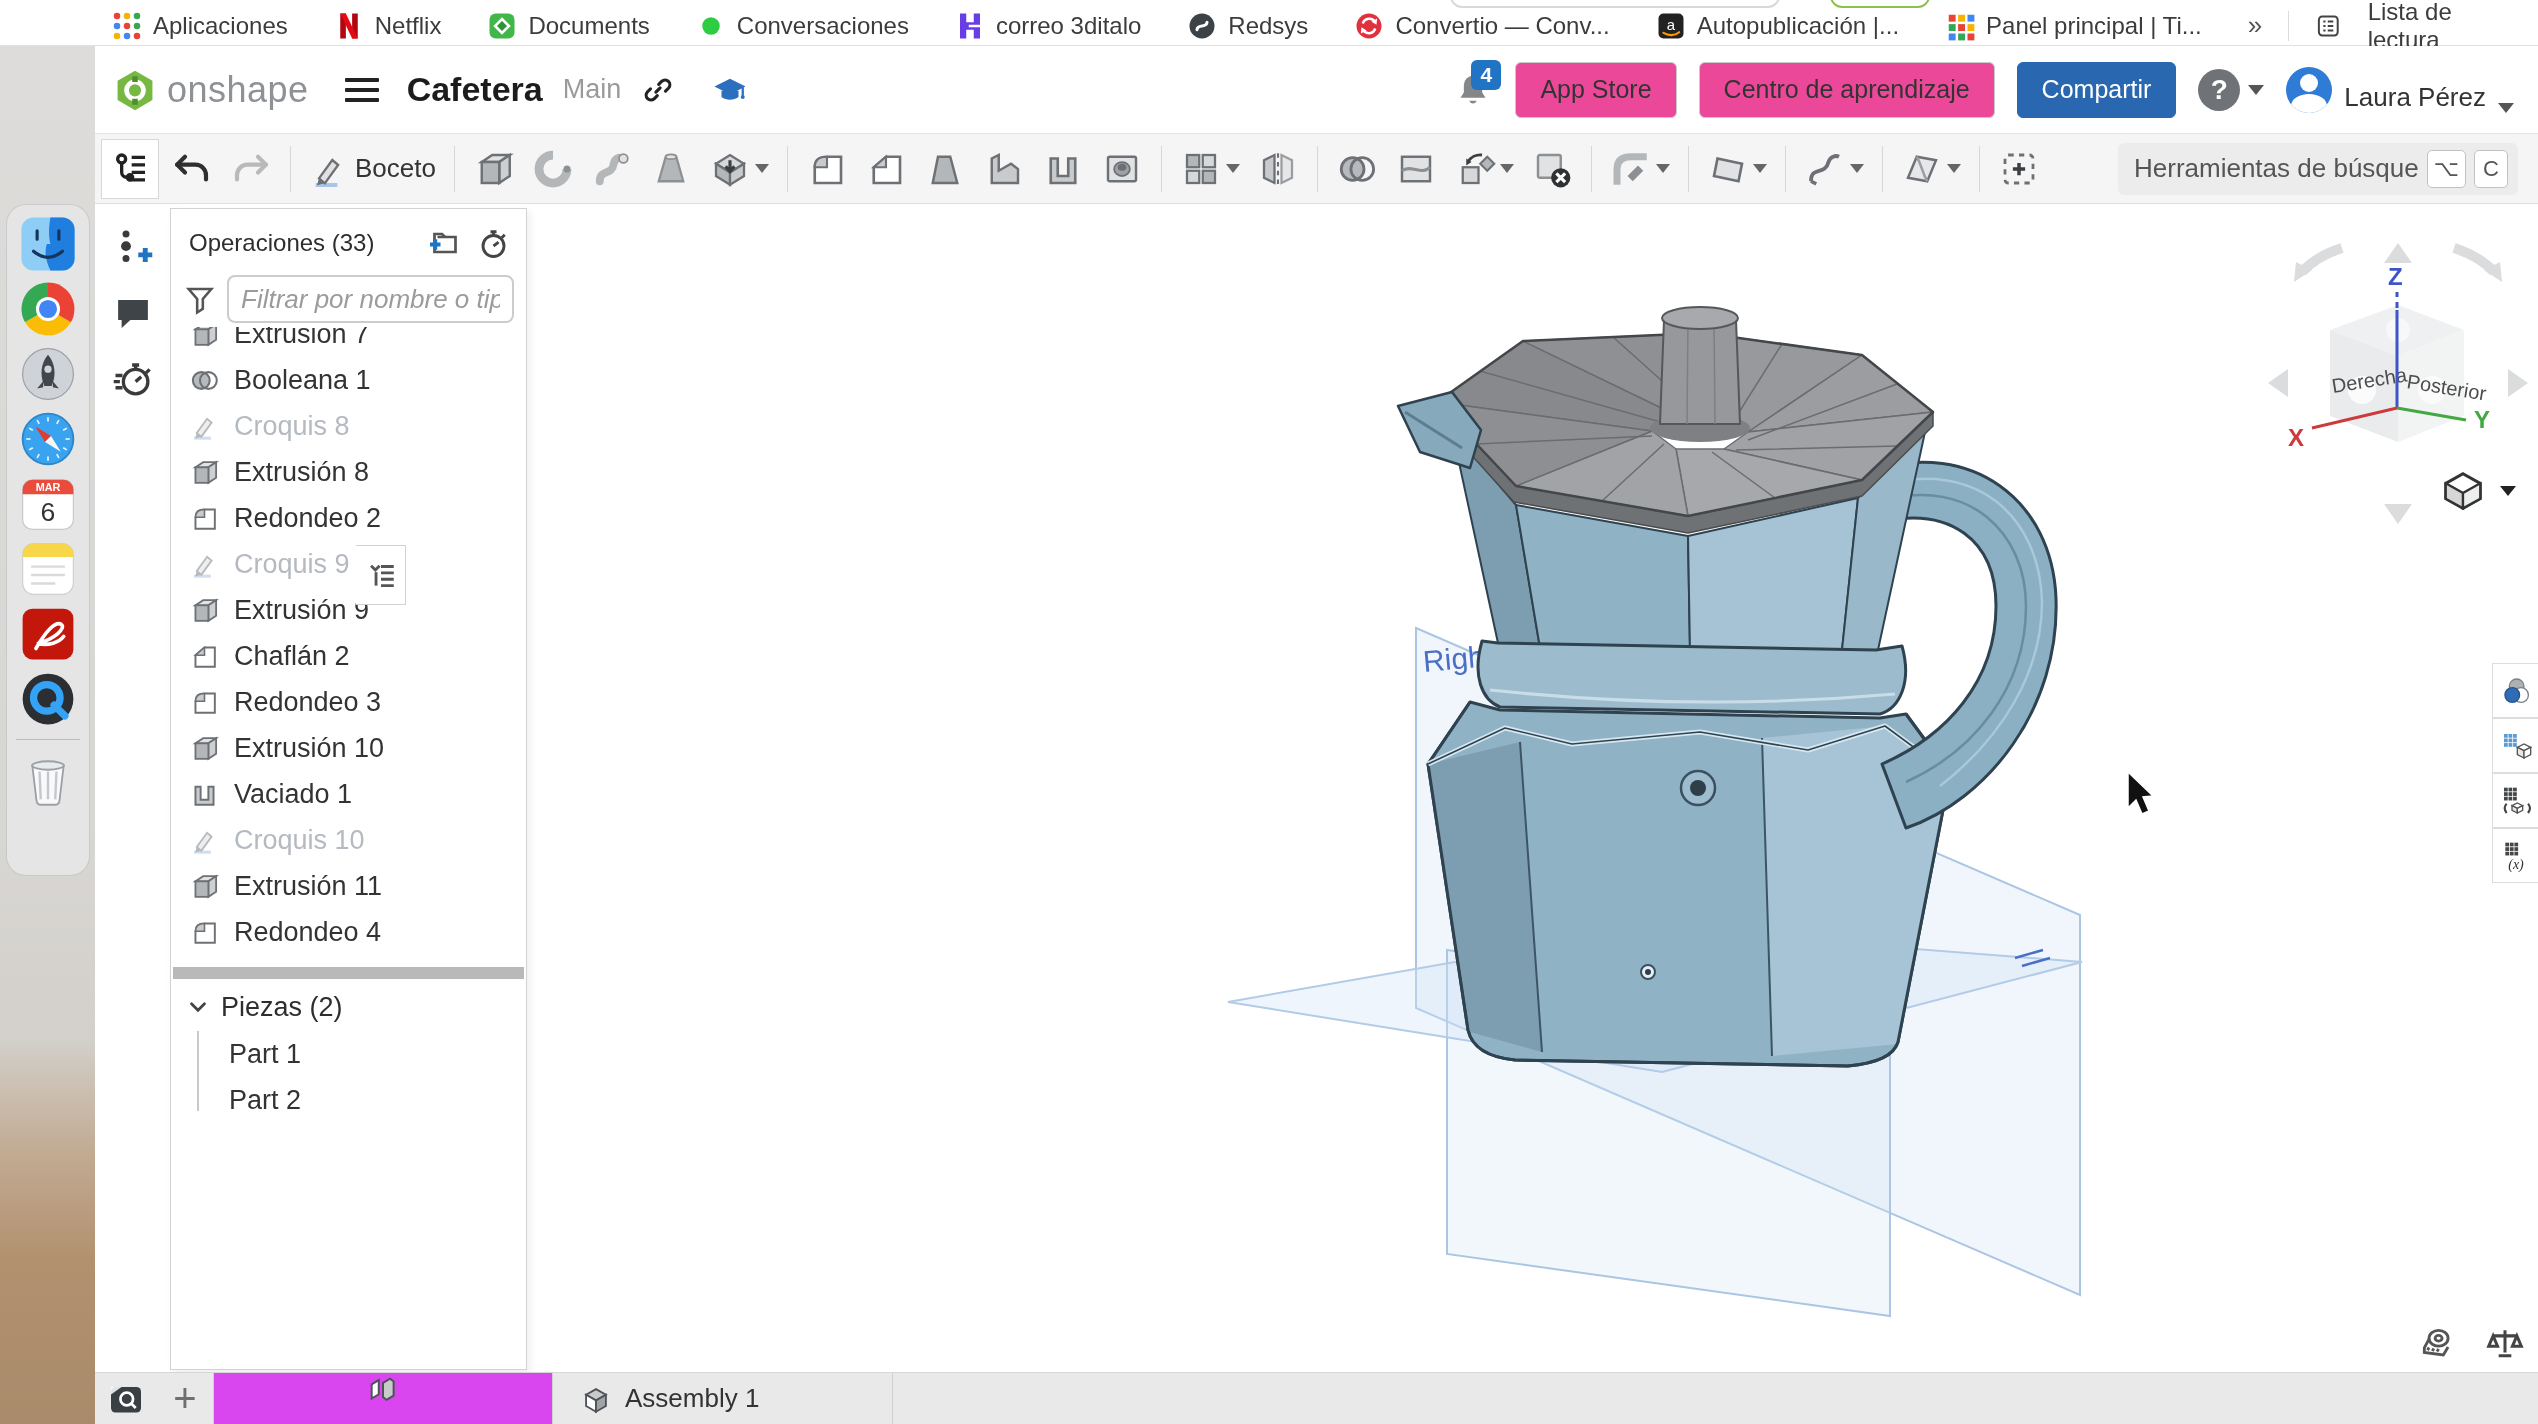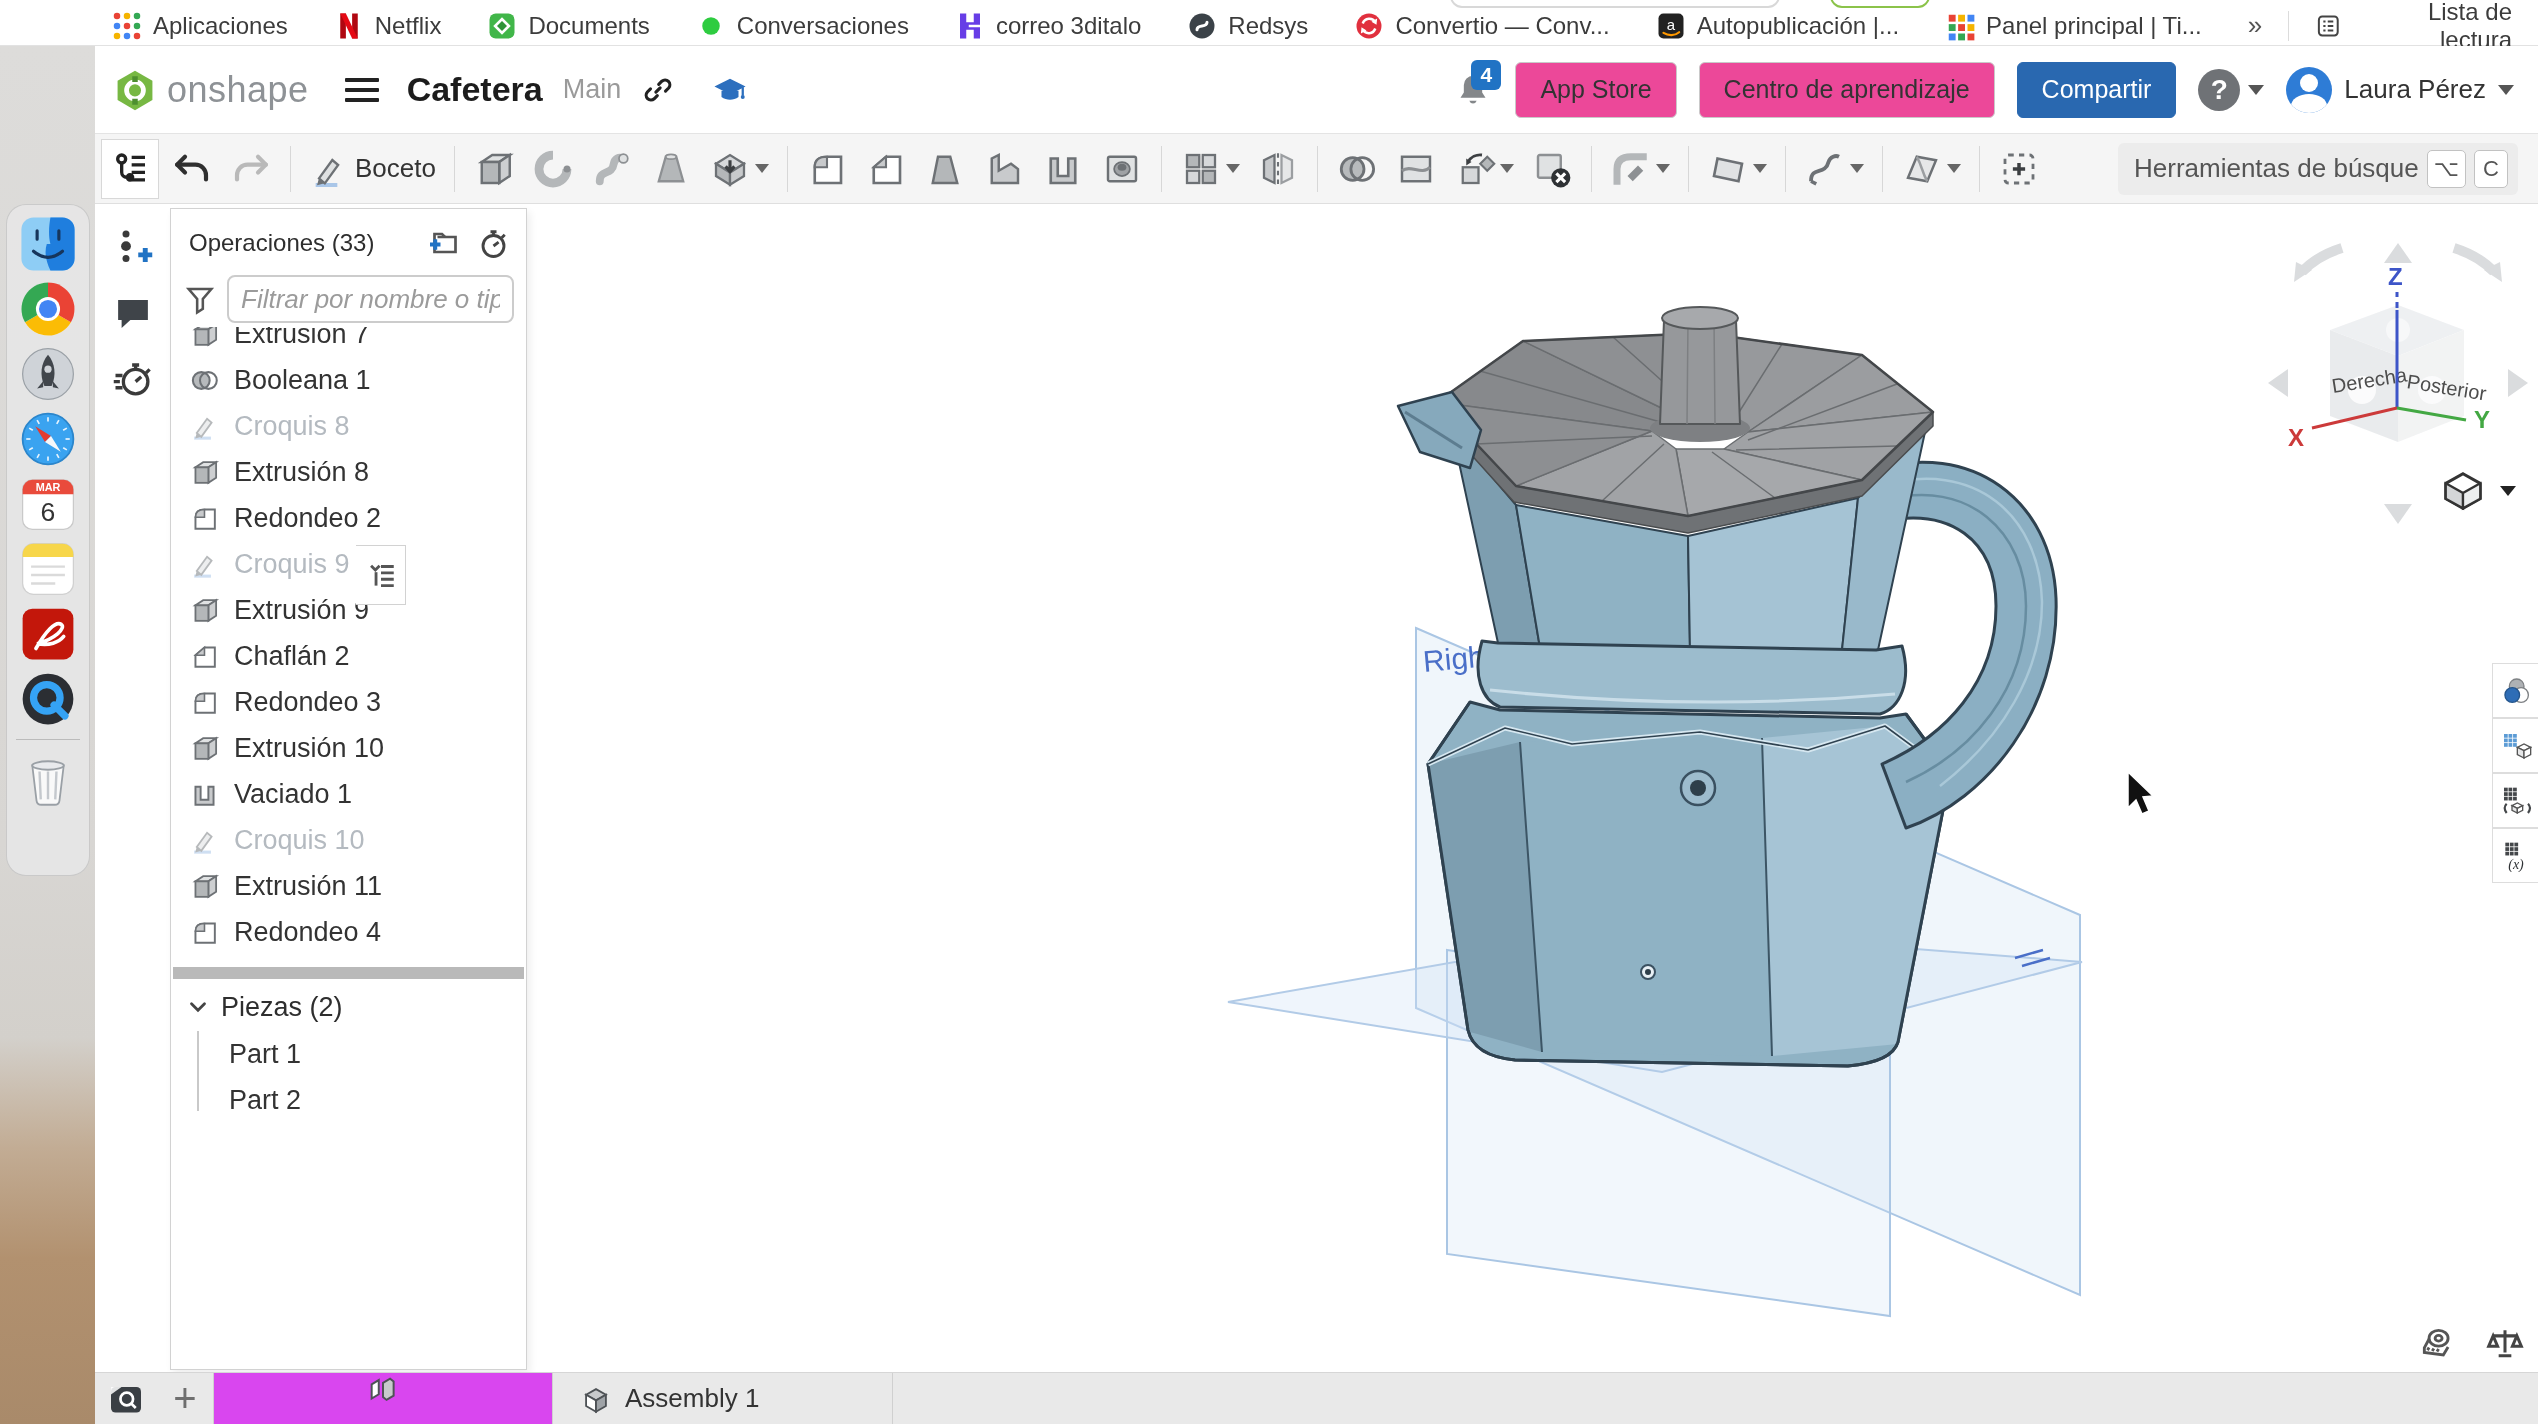--- a/index.html
+++ b/index.html
@@ -2,21 +2,21 @@
 <html><head>
 <meta charset="utf-8">
 <style>
   * { margin:0; padding:0; box-sizing:border-box; }
   html,body { background:#666; }
   body { font-family:"Liberation Sans","DejaVu Sans",sans-serif; }
   .screen { position:relative; width:2538px; height:1424px; background:#fff; overflow:hidden; }
 
   
   .bookmarks-bar { position:absolute; left:0; top:0; width:2538px; height:46px; background:#fff;
-    border-bottom:1px solid #e2e2e2; display:flex; align-items:center; padding:6px 26px 0 112px; gap:46px;text-align:right; }
+    border-bottom:1px solid #e2e2e2; display:flex; align-items:center; padding:6px 26px 0 112px; gap:46px; }
   .addr-hint { position:absolute; top:-22px; height:30px; border:2px solid #d8d8d8; border-radius:12px; background:#fff; }
   .addr-hint.green { border-color:#8bc34a; }
   .bookmark { display:flex; align-items:center; gap:11px; font-size:24px; color:#3c3c3c; white-space:nowrap; cursor:default; }
   .bm-icon { width:30px; height:30px; display:inline-flex; }
   .bm-icon svg { width:100%; height:100%; }
   .bookmarks-right { margin-left:auto; display:flex; align-items:center; gap:26px; font-size:24px; color:#3c3c3c; }
   .bm-sep { width:1px; height:30px; background:#dcdcdc; }
   .overflow-chevron { color:#555; font-size:26px; }
 
   
@@ -388,21 +388,21 @@
           </svg>
         <span class="badge">4</span>
       </div>
       <button class="hd-btn">App Store</button>
       <button class="hd-btn">Centro de aprendizaje</button>
       <button class="hd-btn primary">Compartir</button>
       <div style="display:flex; align-items:center; gap:8px;">
         <div class="help-circle">?</div>
         <span class="caret"></span>
       </div>
-      <div style="display:flex; align-items:center; gap:12px;">
+      <div style="display:flex; align-items:flex-end; gap:12px;">
         <div class="avatar"></div>
         <span class="user-name">Laura Pérez</span>
         <span class="caret"></span>
       </div>
     </div>
   </div>
 
   <div class="toolbar">
     <div class="tb-box" id="featureTreeBtn">
         <span style="width:40px;height:40px;display:flex;">

